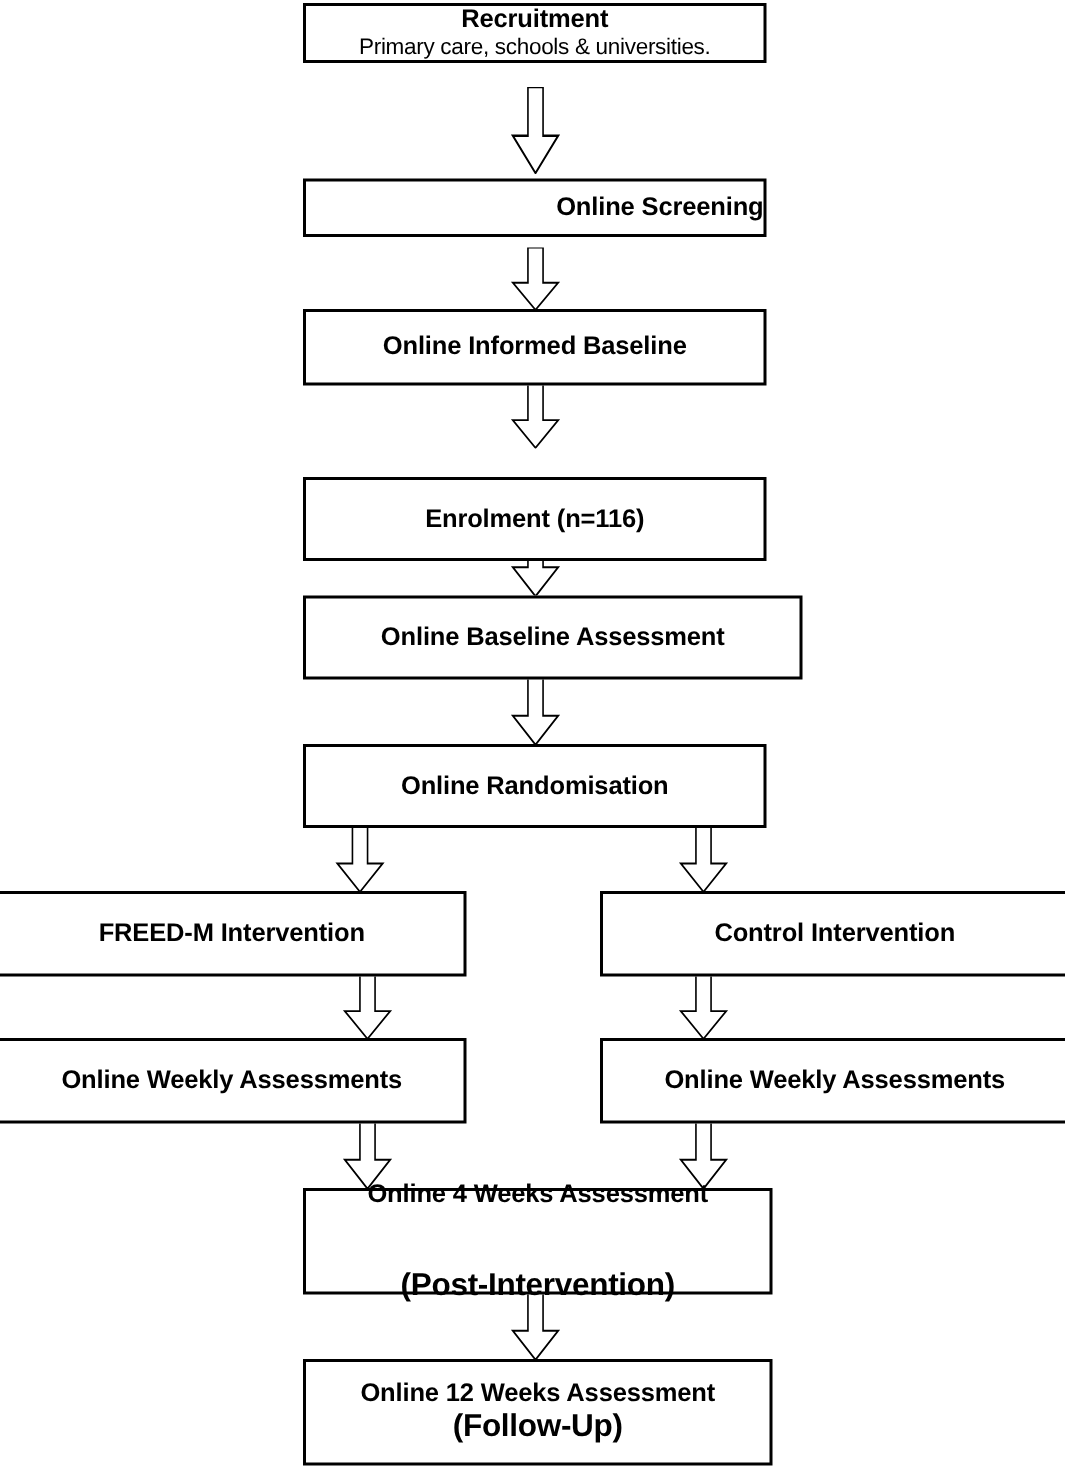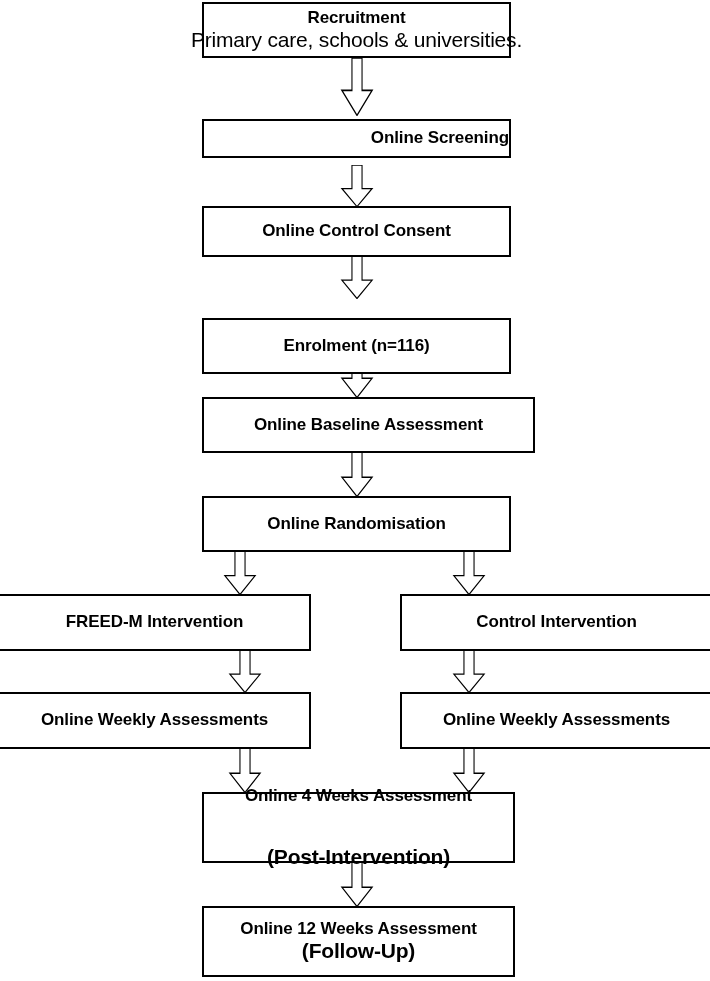--- a/index.html
+++ b/index.html
@@ -33,21 +33,21 @@
     z-index: 2;
   }
   .node .line1 {
     font-weight: bold;
     font-size: 17px;
     letter-spacing: -0.1px;
     white-space: nowrap;
   }
   .node .line2 {
     font-weight: normal;
-    font-size: 21px;
+    font-size: 15px;
     letter-spacing: -0.2px;
     white-space: nowrap;
   }
   .node .line2.bold {
     font-weight: bold;
     font-size: 21px;
   }
   
   .arrow {
     position: absolute;
@@ -63,29 +63,29 @@
     stroke: #000000;
     stroke-width: 3;
     stroke-linejoin: miter;
   }
 </style>
 </head>
 <body>
 
 <div id="flowchart">
   <div id="nodes-layer">
-      <div class="node" style="left: 202px; top: 2px; width: 309px; height: 56px;">
+      <div class="node" style="left: 202px; top: 2px; width: 309px; height: 40px;">
         <div class="line1">Recruitment</div>
         <div class="line2">Primary care, schools &amp; universities.</div>
       </div>
       <div class="node" style="left: 202px; top: 119px; width: 309px; height: 39px; align-items: flex-end;">
         <div class="line1">Online Screening</div>
       </div>
       <div class="node" style="left: 202px; top: 206px; width: 309px; height: 51px;">
-        <div class="line1">Online Control Consent</div>
+        <div class="line1">Online Informed Baseline</div>
       </div>
       <div class="node" style="left: 202px; top: 298px; width: 309px; height: 56px; margin-top: 20px;">
         <div class="line1">Enrolment (n=116)</div>
       </div>
       <div class="node" style="left: 202px; top: 397px; width: 333px; height: 56px;">
         <div class="line1">Online Baseline Assessment</div>
       </div>
       <div class="node" style="left: 202px; top: 496px; width: 309px; height: 56px;">
         <div class="line1">Online Randomisation</div>
       </div>

